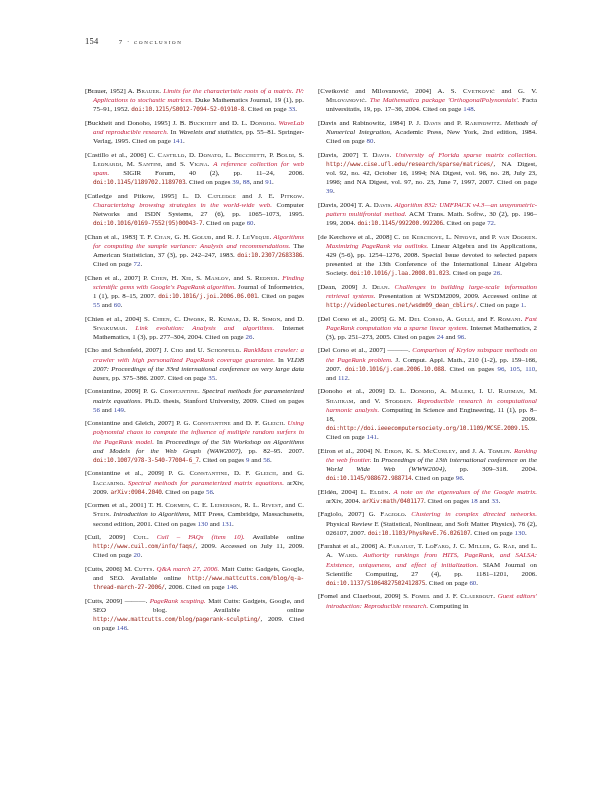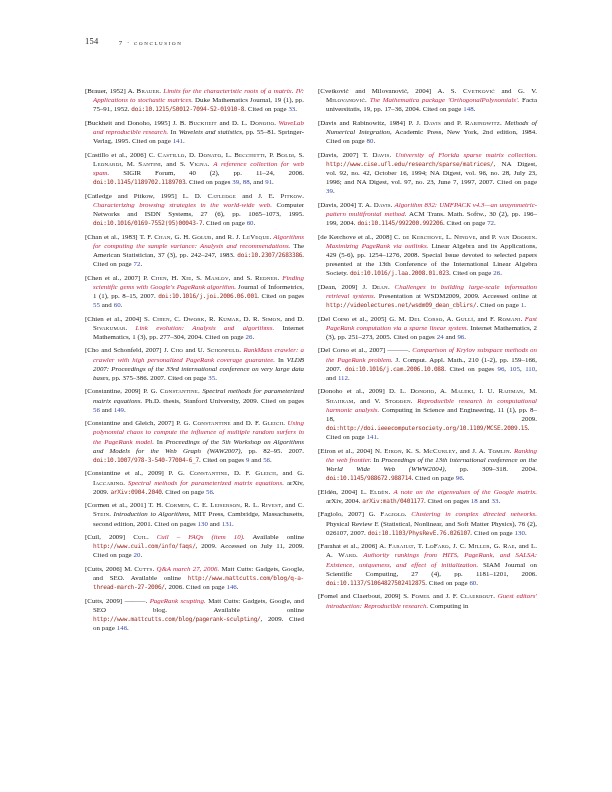--- a/index.html
+++ b/index.html
@@ -3,21 +3,21 @@
 <meta charset="utf-8">
 <style>
   html,body{margin:0;padding:0;}
   body{
     width:612px;height:792px;background:#ffffff;position:relative;overflow:hidden;
     font-family:"Liberation Serif","DejaVu Serif",serif;color:#1c1c1c;
     -webkit-font-smoothing:antialiased;
   }
   .page{position:absolute;inset:0;}
   .page-header{
-    position:absolute;top:36px;left:85px;display:flex;align-items:flex-end;gap:20px;
+    position:absolute;top:36px;left:85px;display:flex;align-items:center;gap:20px;
   }
   .folio{font-size:8.5px;letter-spacing:.3px;}
   .running-head{
     font-size:6.8px;font-variant:small-caps;letter-spacing:1.6px;
   }
   .columns{
     position:absolute;top:86px;left:85px;width:453px;display:flex;gap:14px;
   }
   .col{width:219px;}
   .ref{

